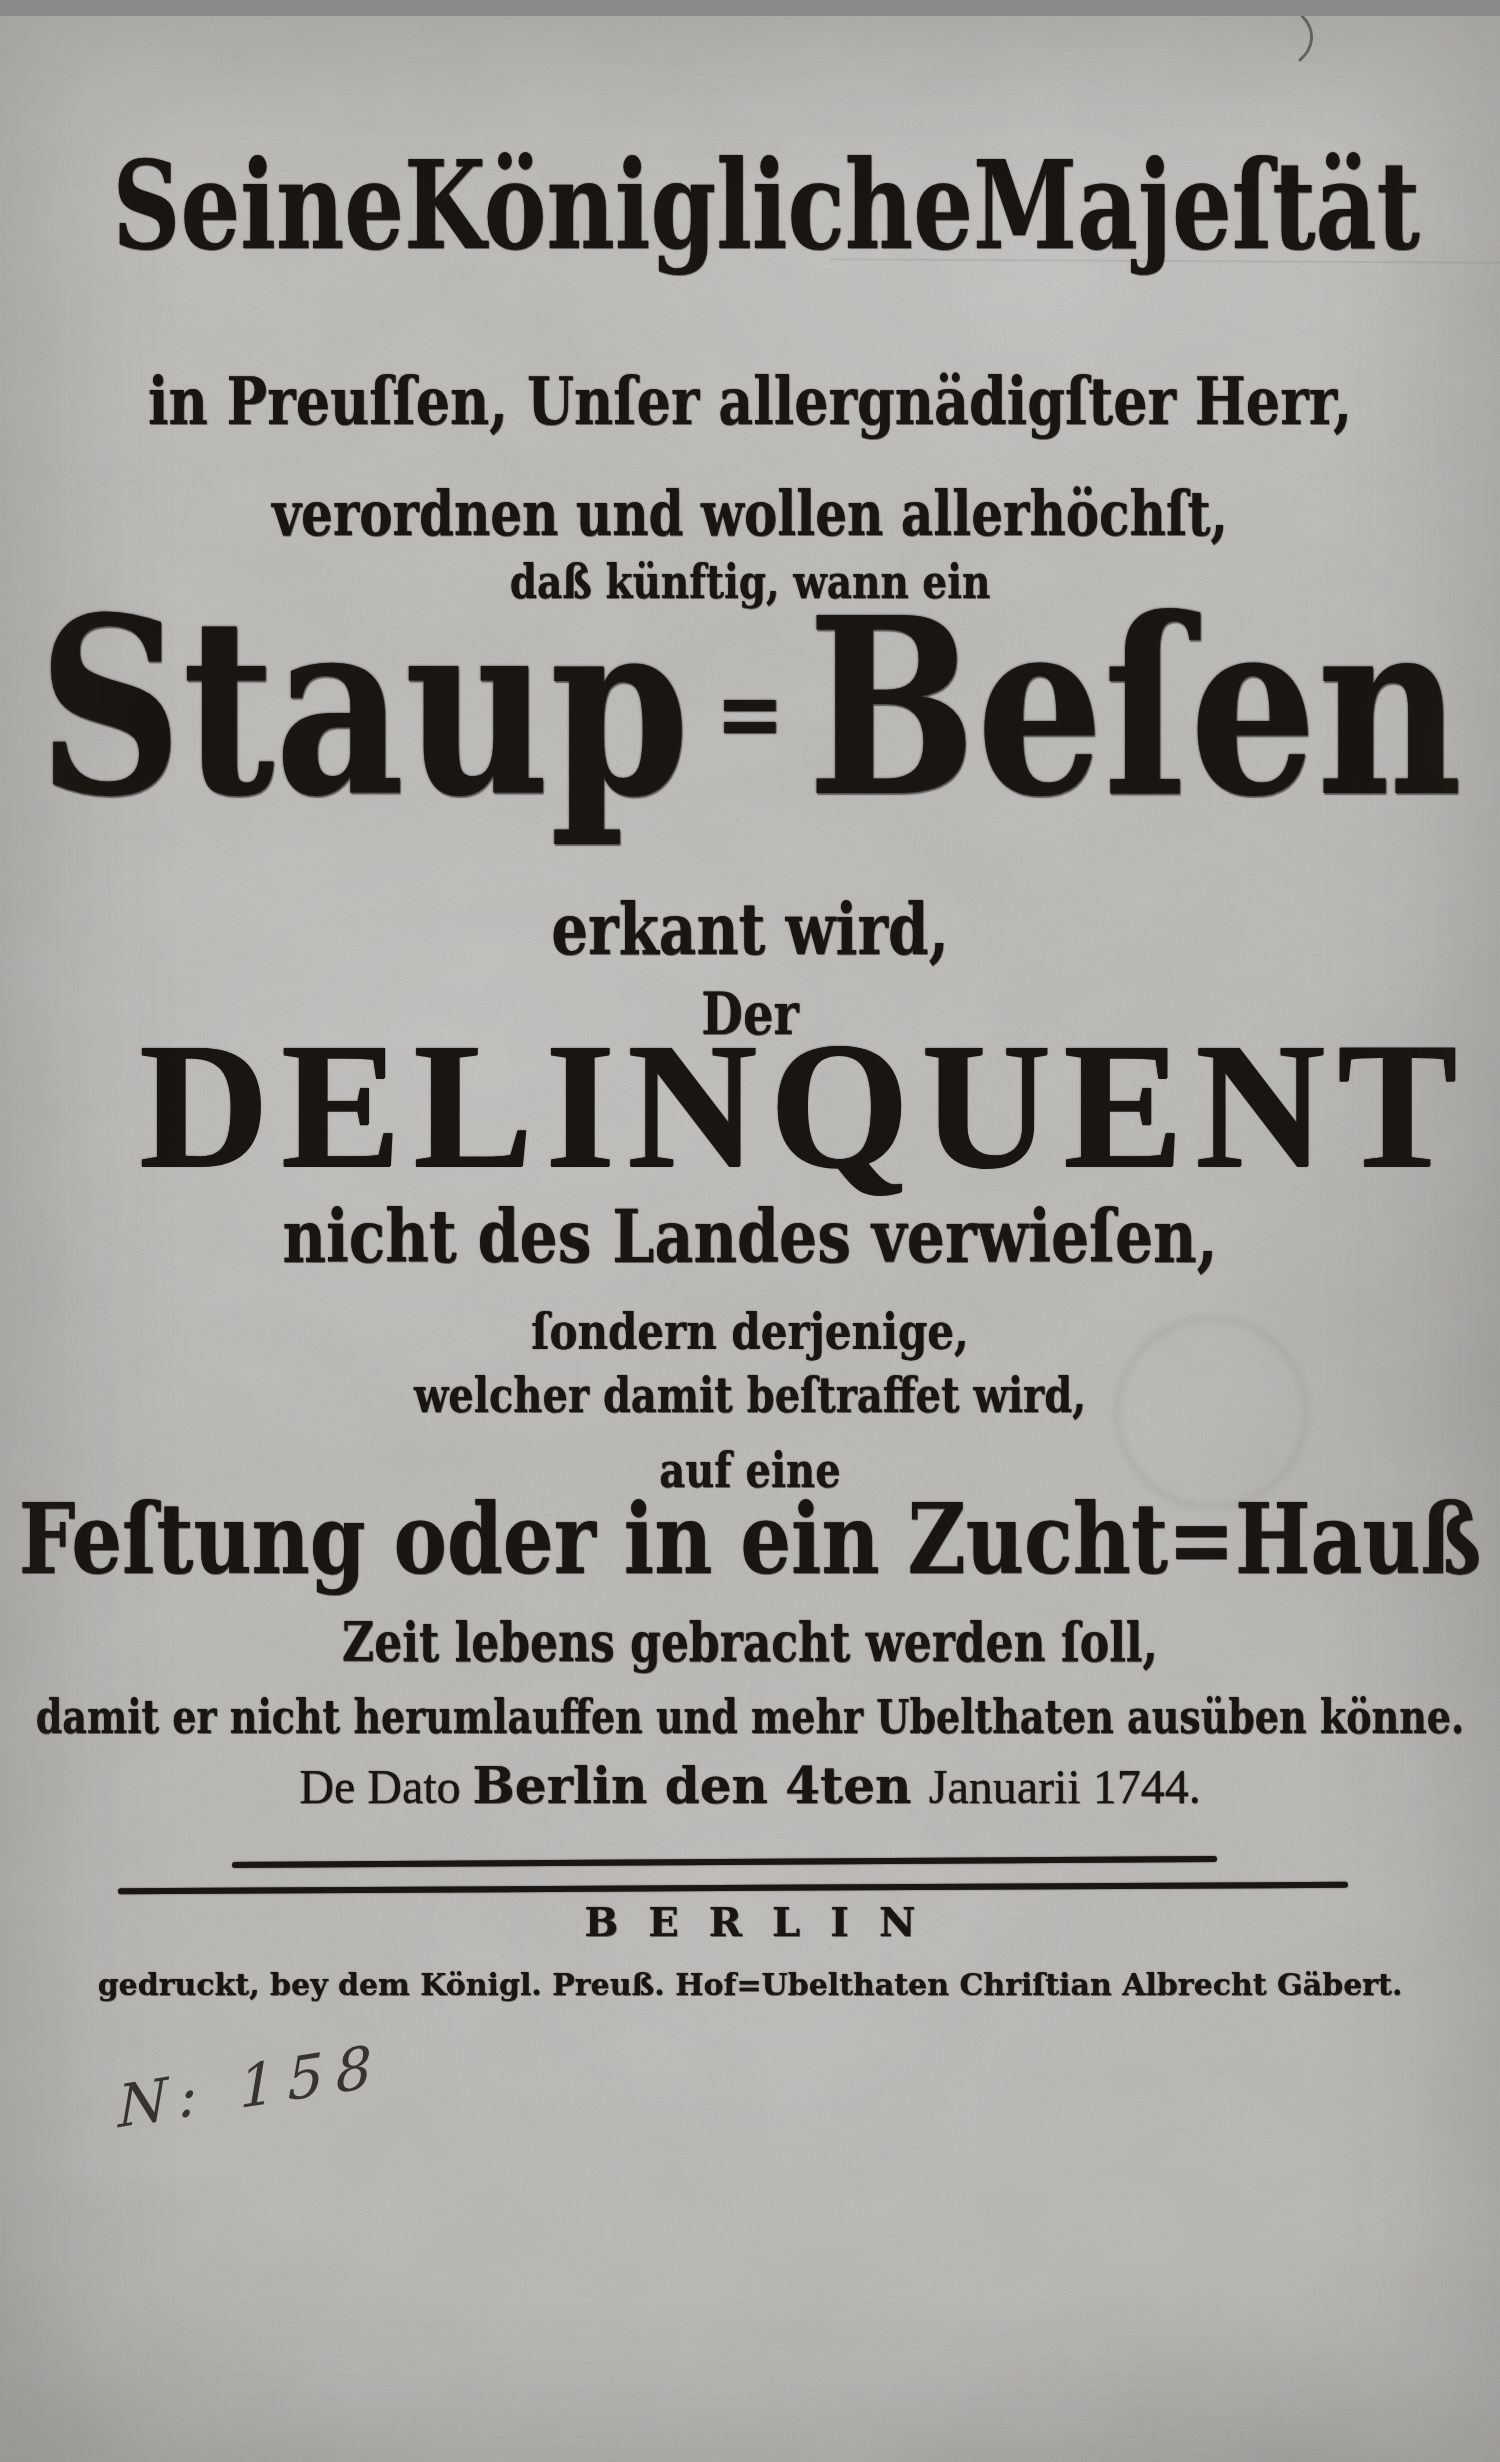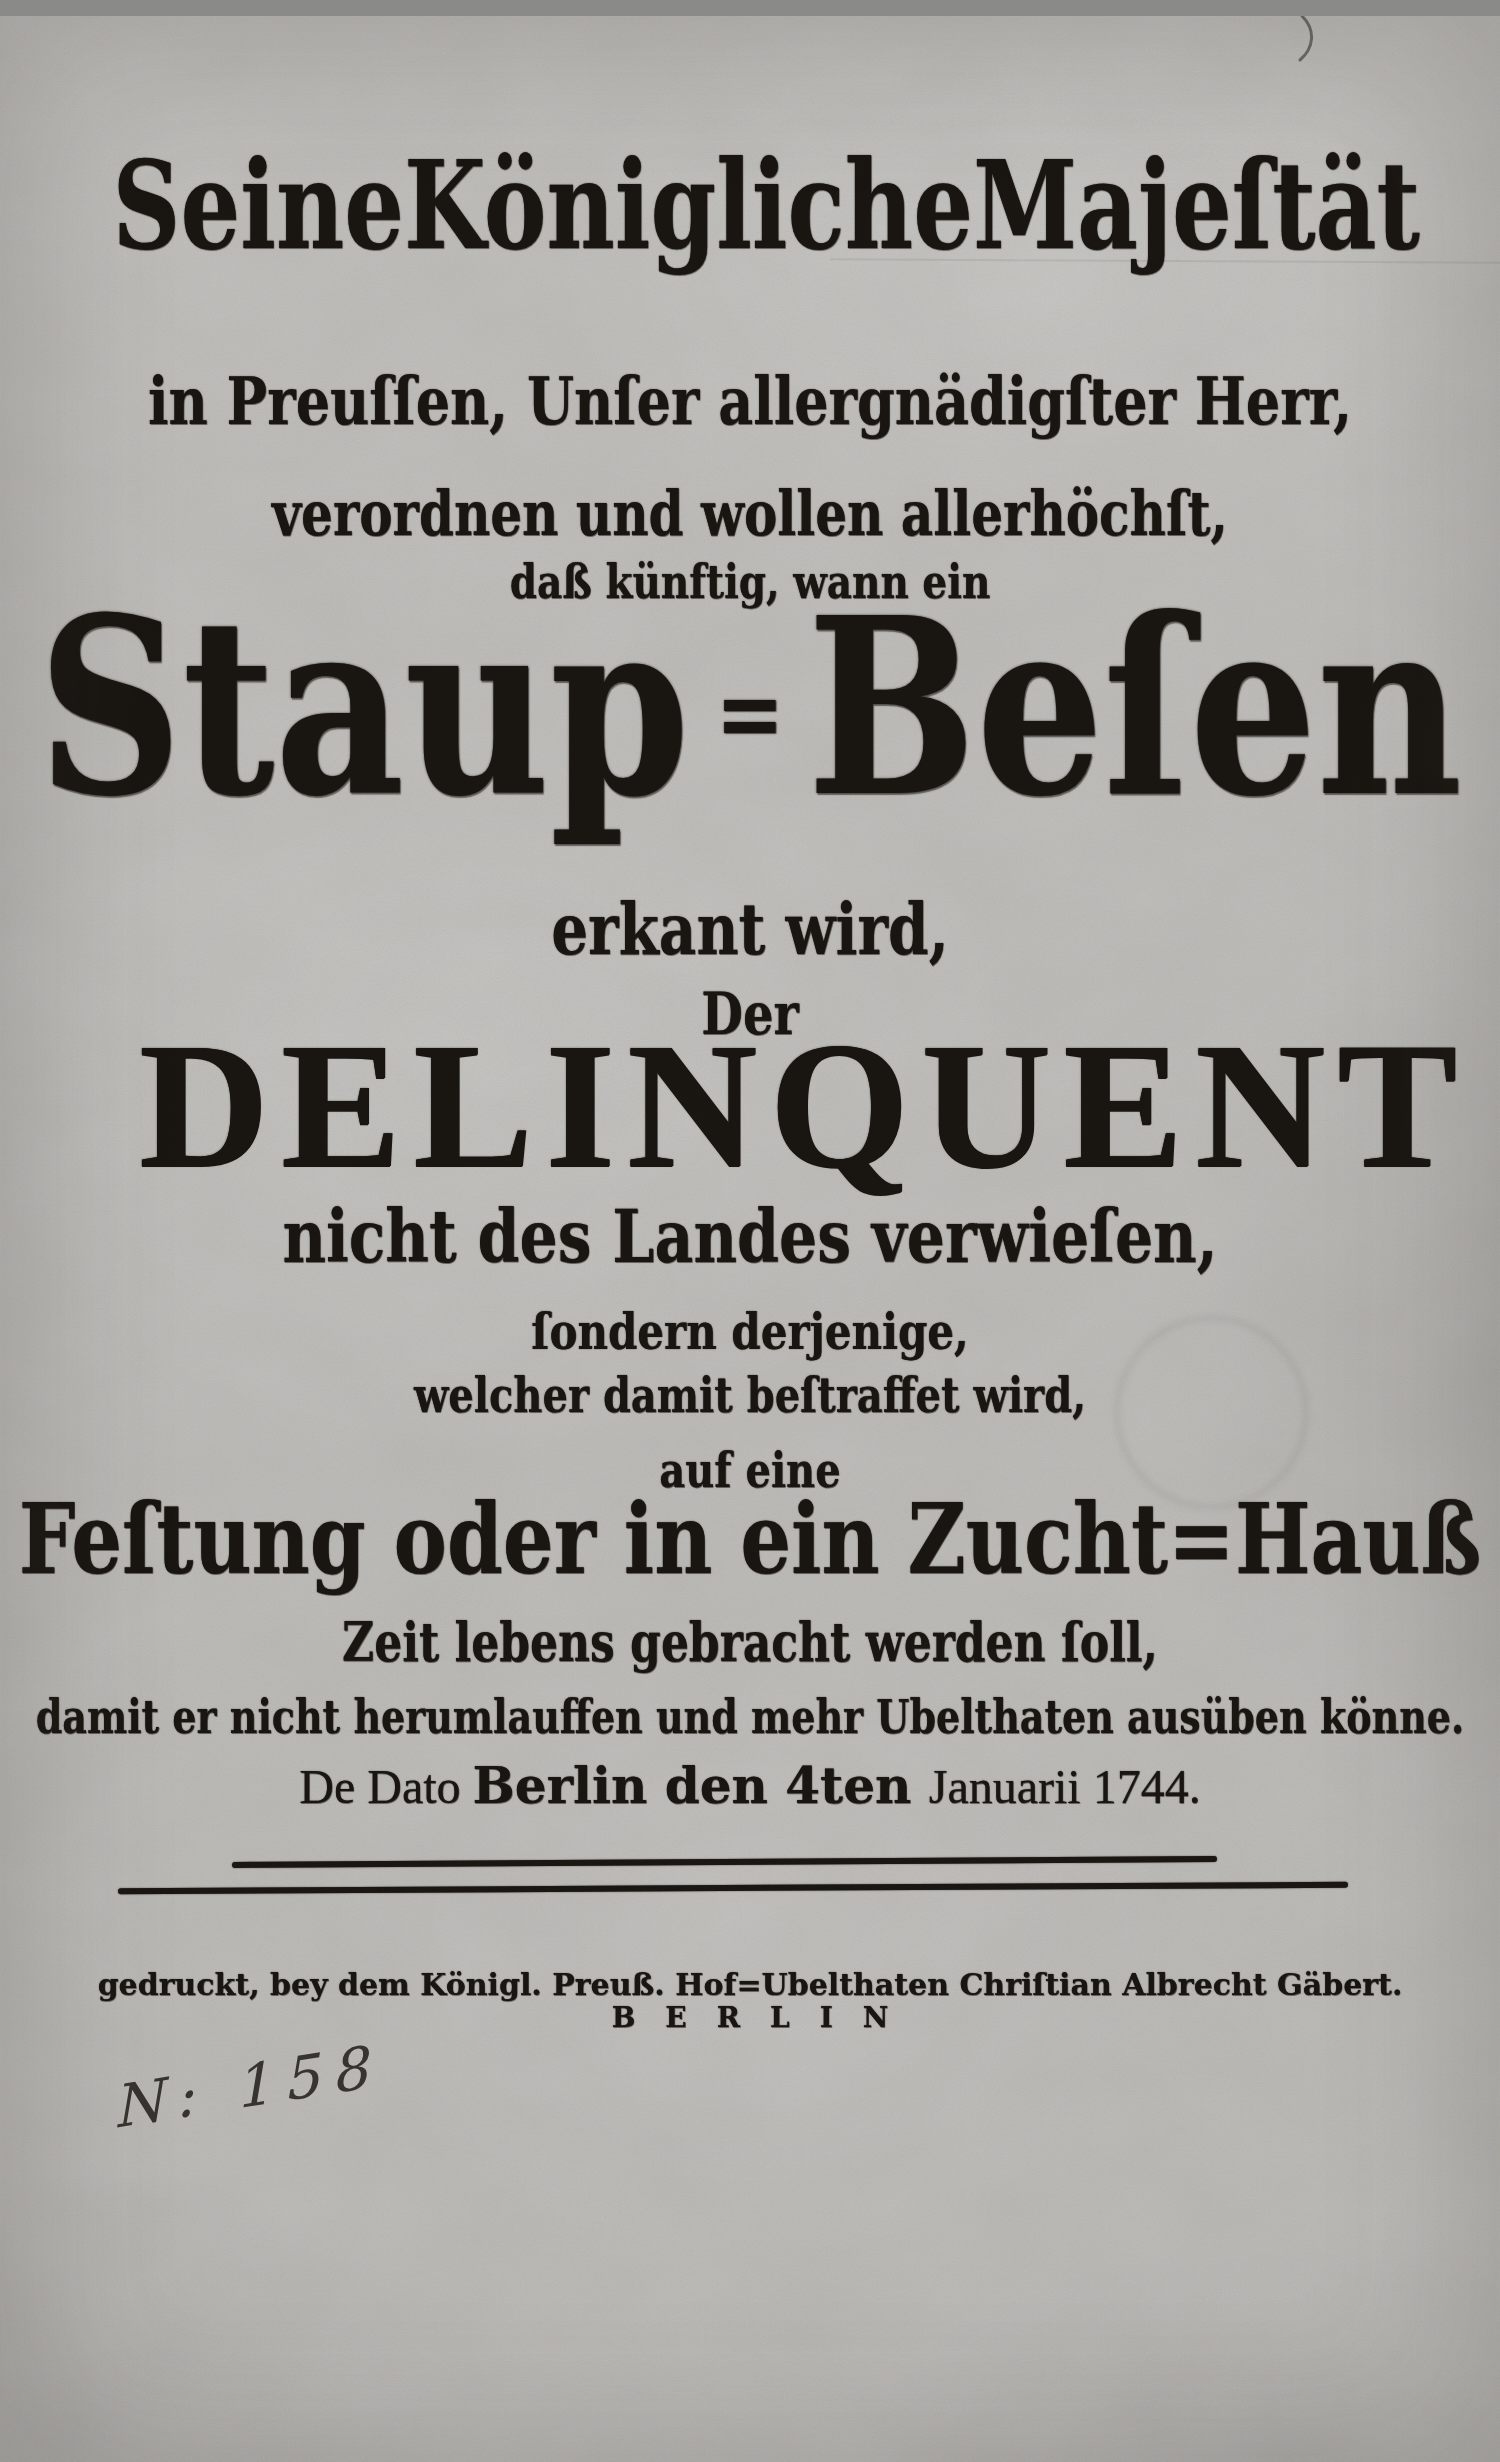--- a/index.html
+++ b/index.html
@@ -71,21 +71,21 @@
   .dateline { top: 1745px; font-size: 50px; box-sizing: border-box; }
   .dateline .antiqua { font-size: 0.96em; }
 
   .rule {
     position: absolute; height: 6px; background: #1b1712; border-radius: 3px;
     box-shadow: 0 0 1.5px rgba(27,23,18,0.8); z-index: 2;
   }
   .rule-top    { left: 232px; top: 1843px; width: 985px;  transform: rotate(-0.35deg); }
   .rule-bottom { left: 118px; top: 1869px; width: 1230px; transform: rotate(-0.3deg); }
 
-  .berlin  { top: 1988px; font-size: 28px; letter-spacing: 30px; text-indent: 30px; }
+  .berlin  { top: 1886px; font-size: 40px; letter-spacing: 30px; text-indent: 30px; }
   .printer { top: 1954px; font-size: 30px; }
 
   .handwritten {
     position: absolute; left: 118px; top: 2062px;
     font-family: "DejaVu Serif", serif; font-style: italic; font-weight: 400;
     font-size: 58px; letter-spacing: 12px; color: #2e2a25; opacity: 0.92;
     transform: rotate(-9deg) skewX(-8deg); transform-origin: left center;
     white-space: nowrap; line-height: 1;
   }
 

